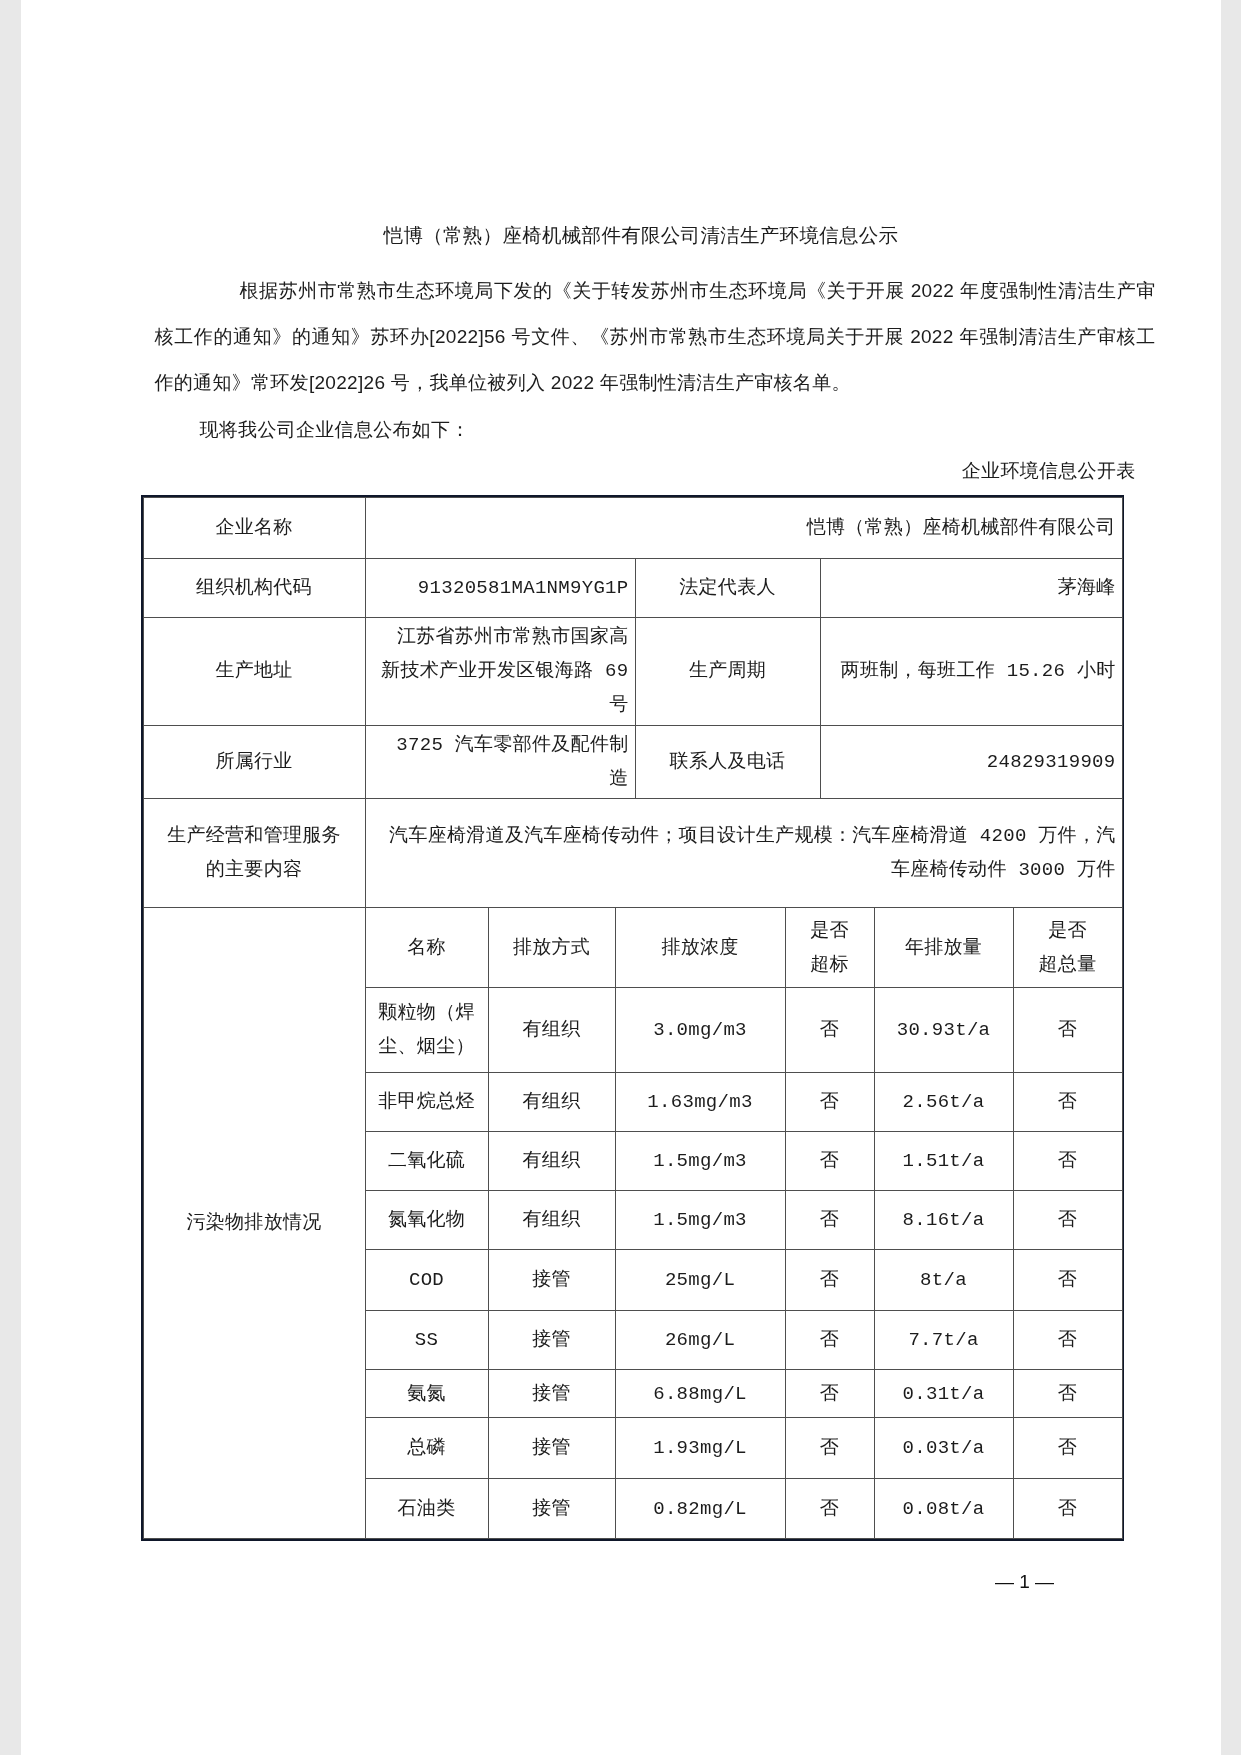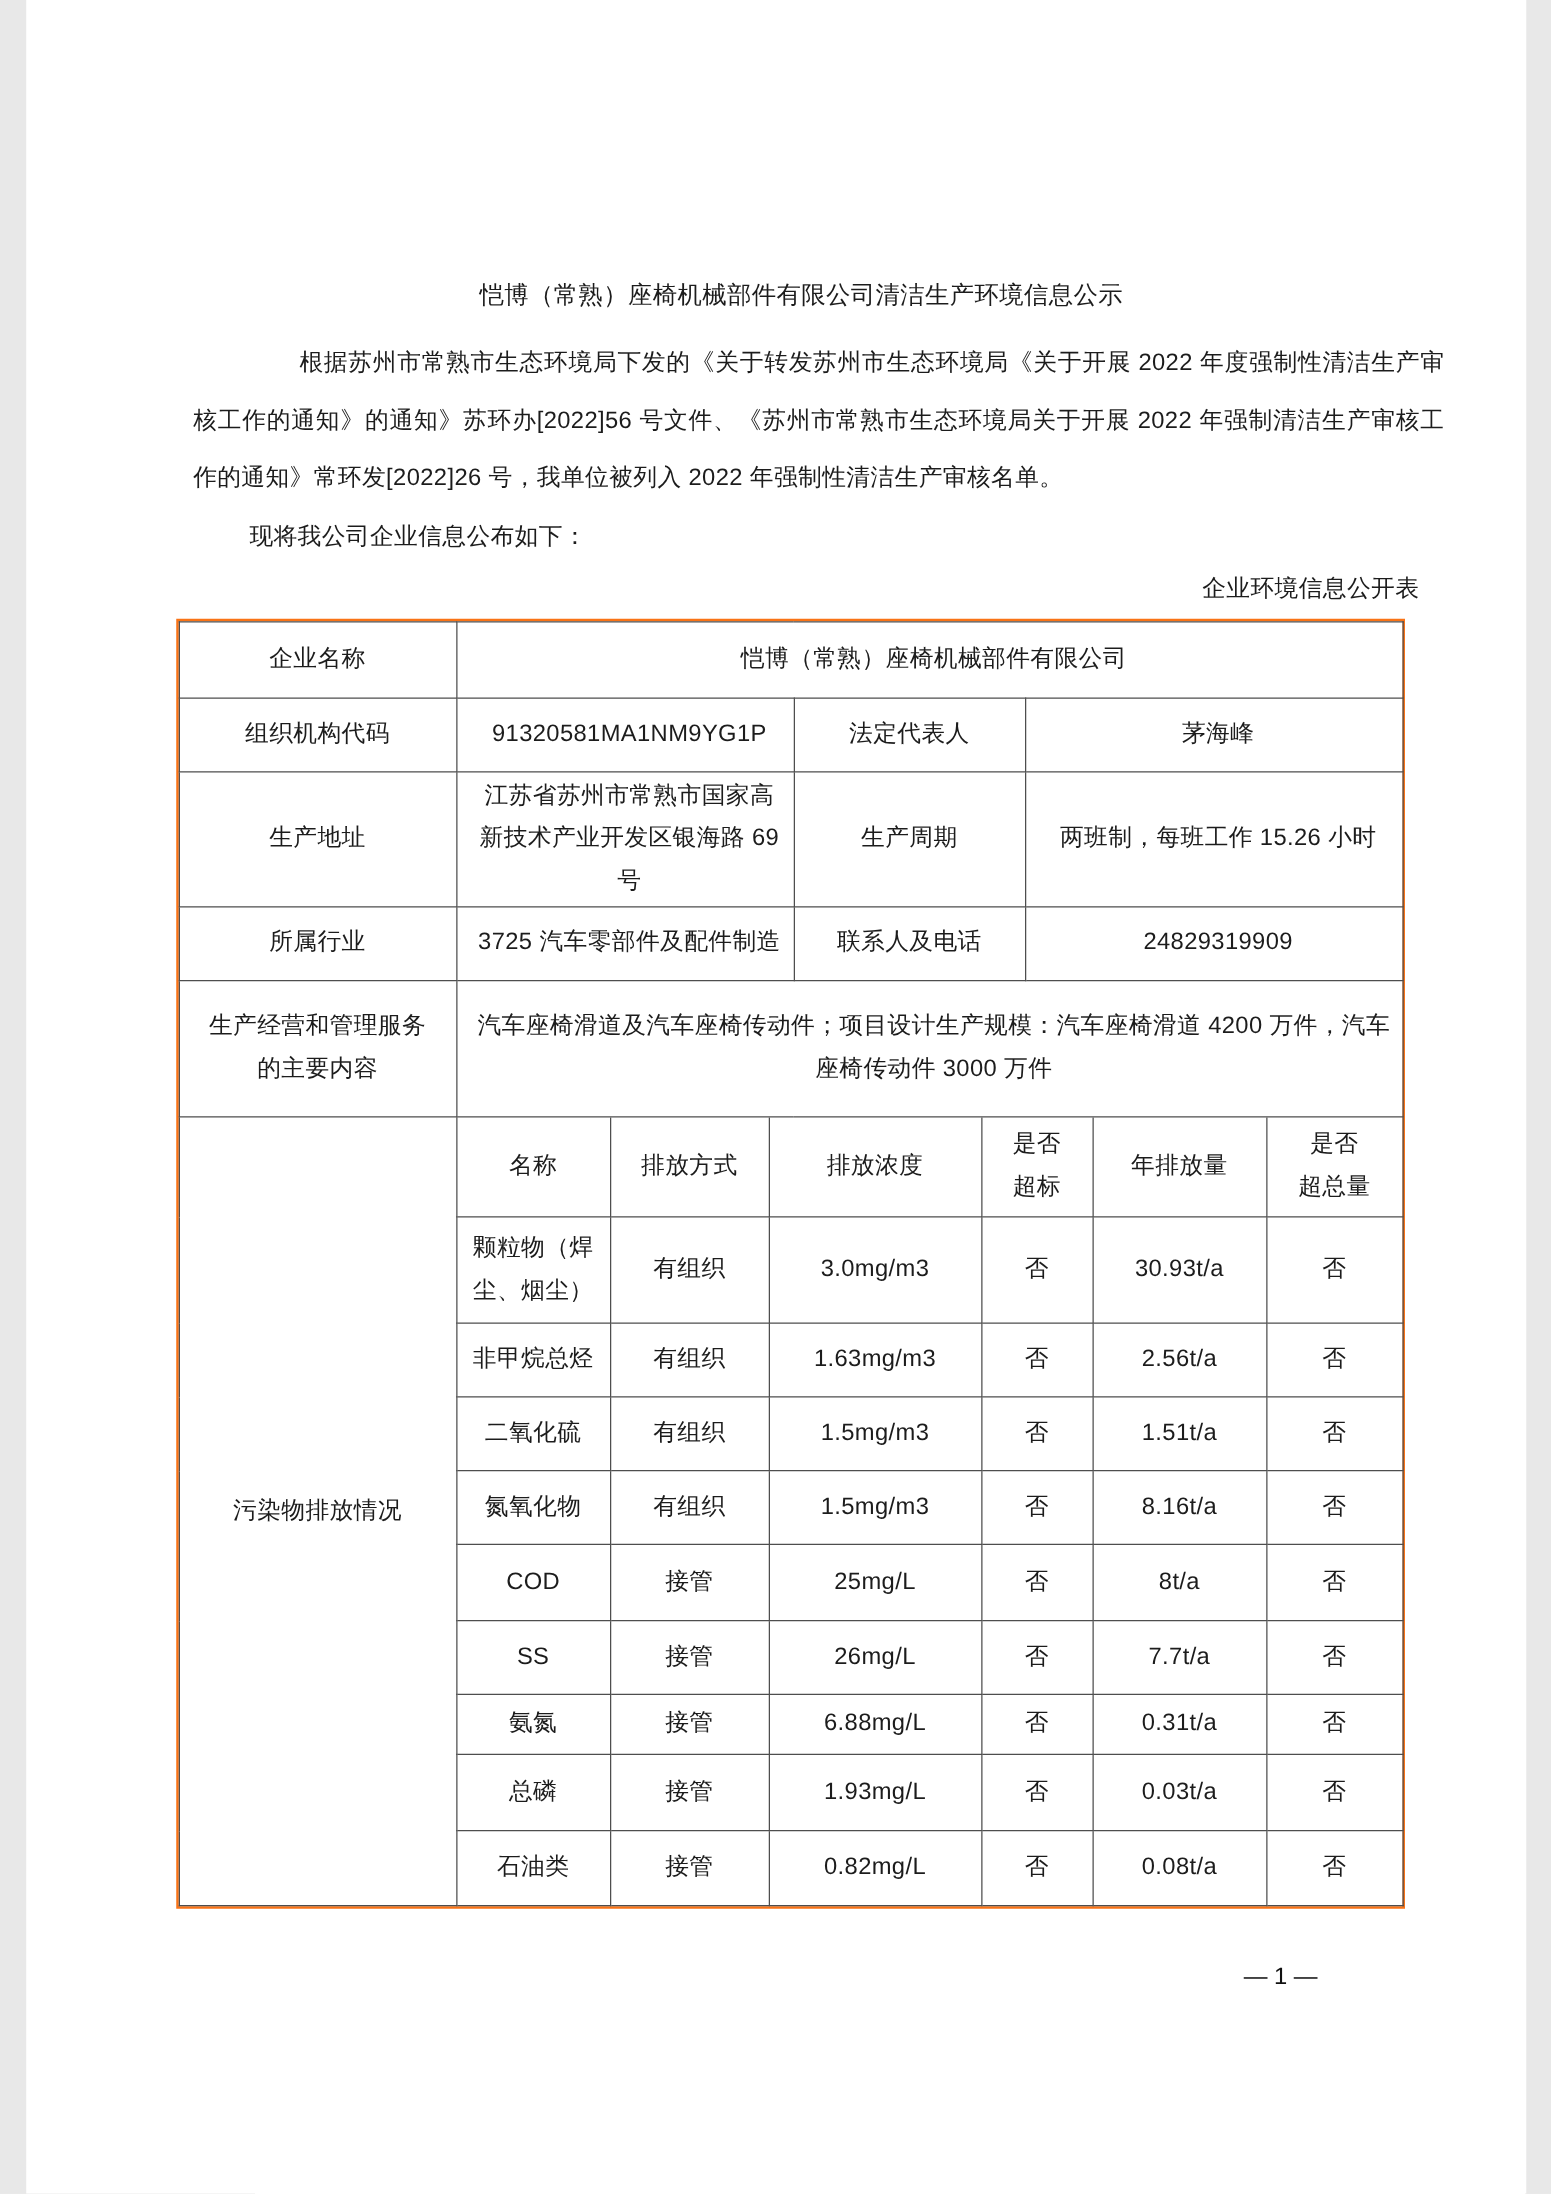--- a/index.html
+++ b/index.html
@@ -22,35 +22,36 @@
     line-height:46px;text-align:justify;letter-spacing:0.3px;
   }
   .para1{top:254px;text-indent:85px;}
   .para2{top:393px;text-indent:45px;}
   .table-caption{
     position:absolute;top:458px;left:136px;width:979px;
     text-align:right;letter-spacing:0.3px;
   }
   .table-wrap{
     position:absolute;top:495px;left:120px;width:979px;
-    border:2px solid #f97316;
+    border:2px solid #0f172a;
+    font-family:Liberation Mono, monospace;
   }
   table{border-collapse:collapse;table-layout:fixed;width:100%;}
   td{
     border:1px solid #4e4e4e;
     vertical-align:middle;
     padding:2px 6px;
     line-height:1.8;
     letter-spacing:0.3px;
     overflow:hidden;
     word-break:break-all;
   }
   .t2 tr:first-child td{border-top:none;}
   .lbl{text-align:center;padding:2px 4px;}
-  .val{text-align:center;padding-left:13px;}
+  .val{text-align:right;padding-left:13px;}
   .t2 td{text-align:center;padding:2px 4px;}
   .pre{white-space:pre-line;}
   
   .r1{height:61px}.r2{height:59px}.r3{height:78px}.r4{height:59px}.r5{height:109px}
   .e0{height:80px}.e1{height:85px}.e2{height:59px}.e3{height:59px}.e4{height:59px}
   .e5{height:61px}.e6{height:59px}.e7{height:48px}.e8{height:61px}.e9{height:60px}
   .page-number{
     position:absolute;top:1571px;left:948px;width:112px;
     text-align:center;font-size:19px;color:#111;
   }

